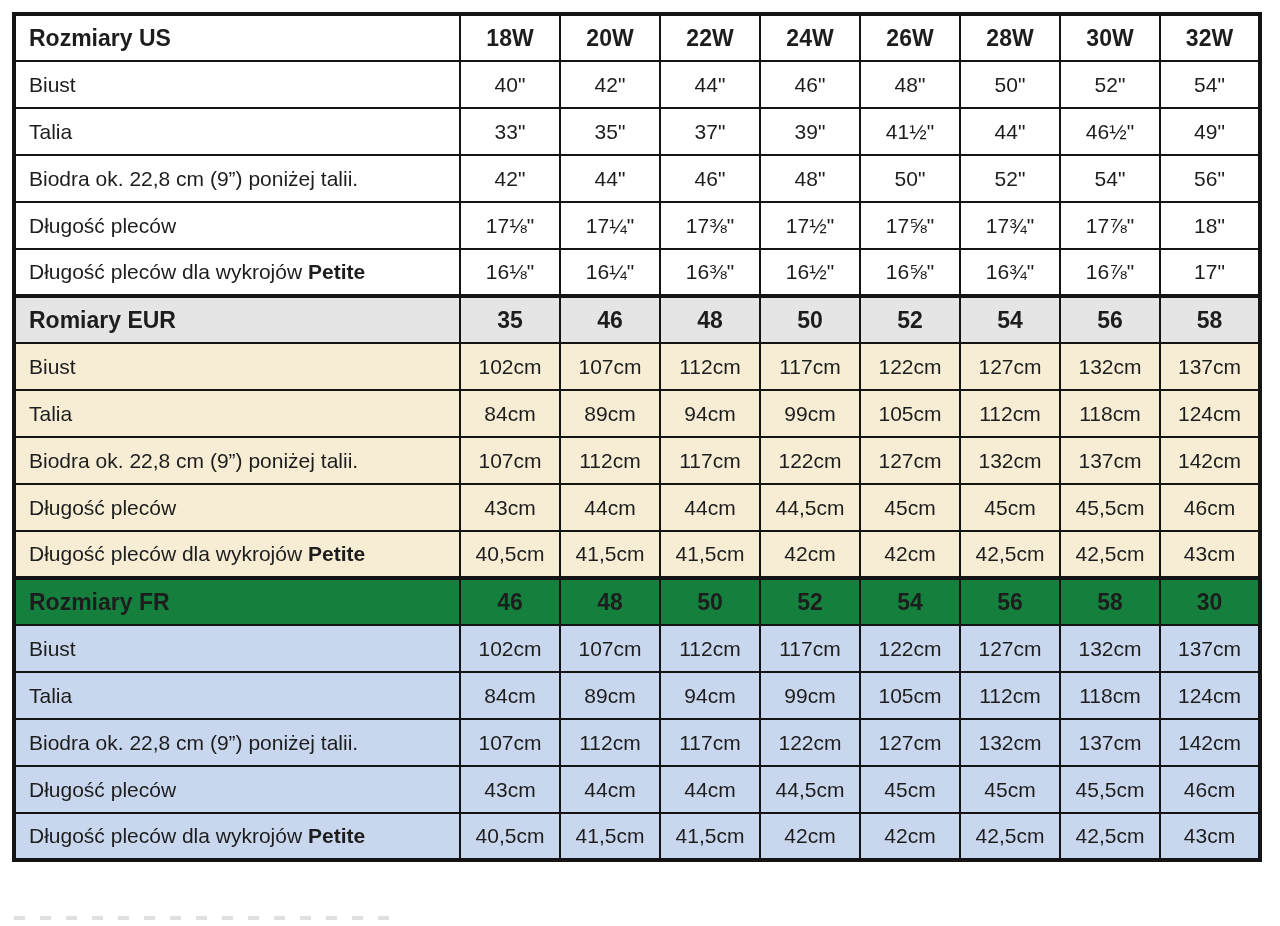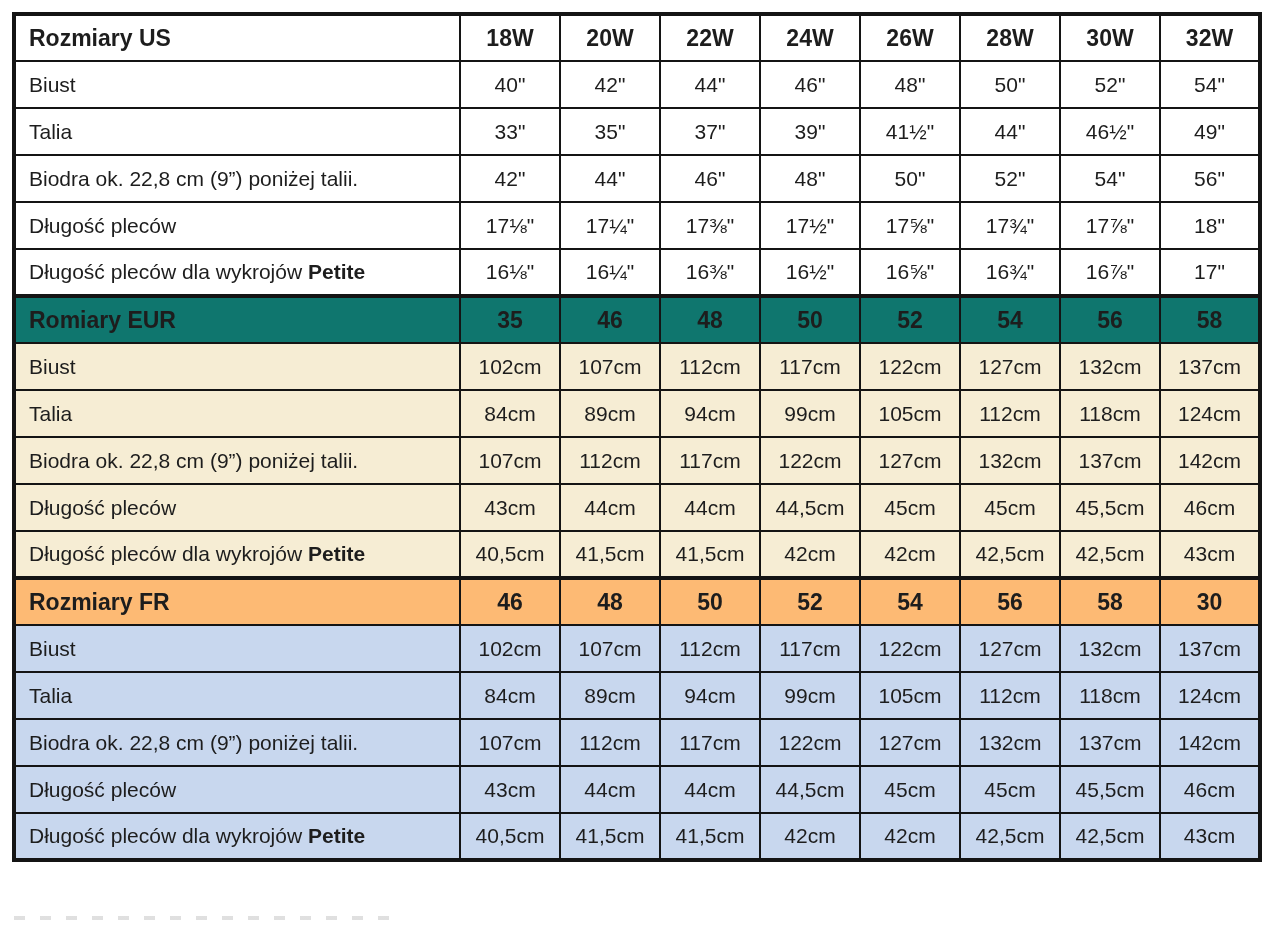--- a/index.html
+++ b/index.html
@@ -139,21 +139,21 @@
         <td class="label-cell"><span>Długość pleców dla wykrojów </span><span class="bold">Petite</span></td>
         <td class="value-cell">16⅛"</td>
         <td class="value-cell">16¼"</td>
         <td class="value-cell">16⅜"</td>
         <td class="value-cell">16½"</td>
         <td class="value-cell">16⅝"</td>
         <td class="value-cell">16¾"</td>
         <td class="value-cell">16⅞"</td>
         <td class="value-cell">17"</td>
       </tr>
-      <tr class="section-header" style="background: #0f766e;">
+      <tr class="section-header" style="background: #e5e5e5;">
         <td class="label-cell">Romiary EUR</td>
         <td class="value-cell">35</td>
         <td class="value-cell">46</td>
         <td class="value-cell">48</td>
         <td class="value-cell">50</td>
         <td class="value-cell">52</td>
         <td class="value-cell">54</td>
         <td class="value-cell">56</td>
         <td class="value-cell">58</td>
       </tr>
@@ -205,21 +205,21 @@
         <td class="label-cell"><span>Długość pleców dla wykrojów </span><span class="bold">Petite</span></td>
         <td class="value-cell">40,5cm</td>
         <td class="value-cell">41,5cm</td>
         <td class="value-cell">41,5cm</td>
         <td class="value-cell">42cm</td>
         <td class="value-cell">42cm</td>
         <td class="value-cell">42,5cm</td>
         <td class="value-cell">42,5cm</td>
         <td class="value-cell">43cm</td>
       </tr>
-      <tr class="section-header" style="background: #fdba74;">
+      <tr class="section-header" style="background: #15803d;">
         <td class="label-cell">Rozmiary FR</td>
         <td class="value-cell">46</td>
         <td class="value-cell">48</td>
         <td class="value-cell">50</td>
         <td class="value-cell">52</td>
         <td class="value-cell">54</td>
         <td class="value-cell">56</td>
         <td class="value-cell">58</td>
         <td class="value-cell">30</td>
       </tr>

